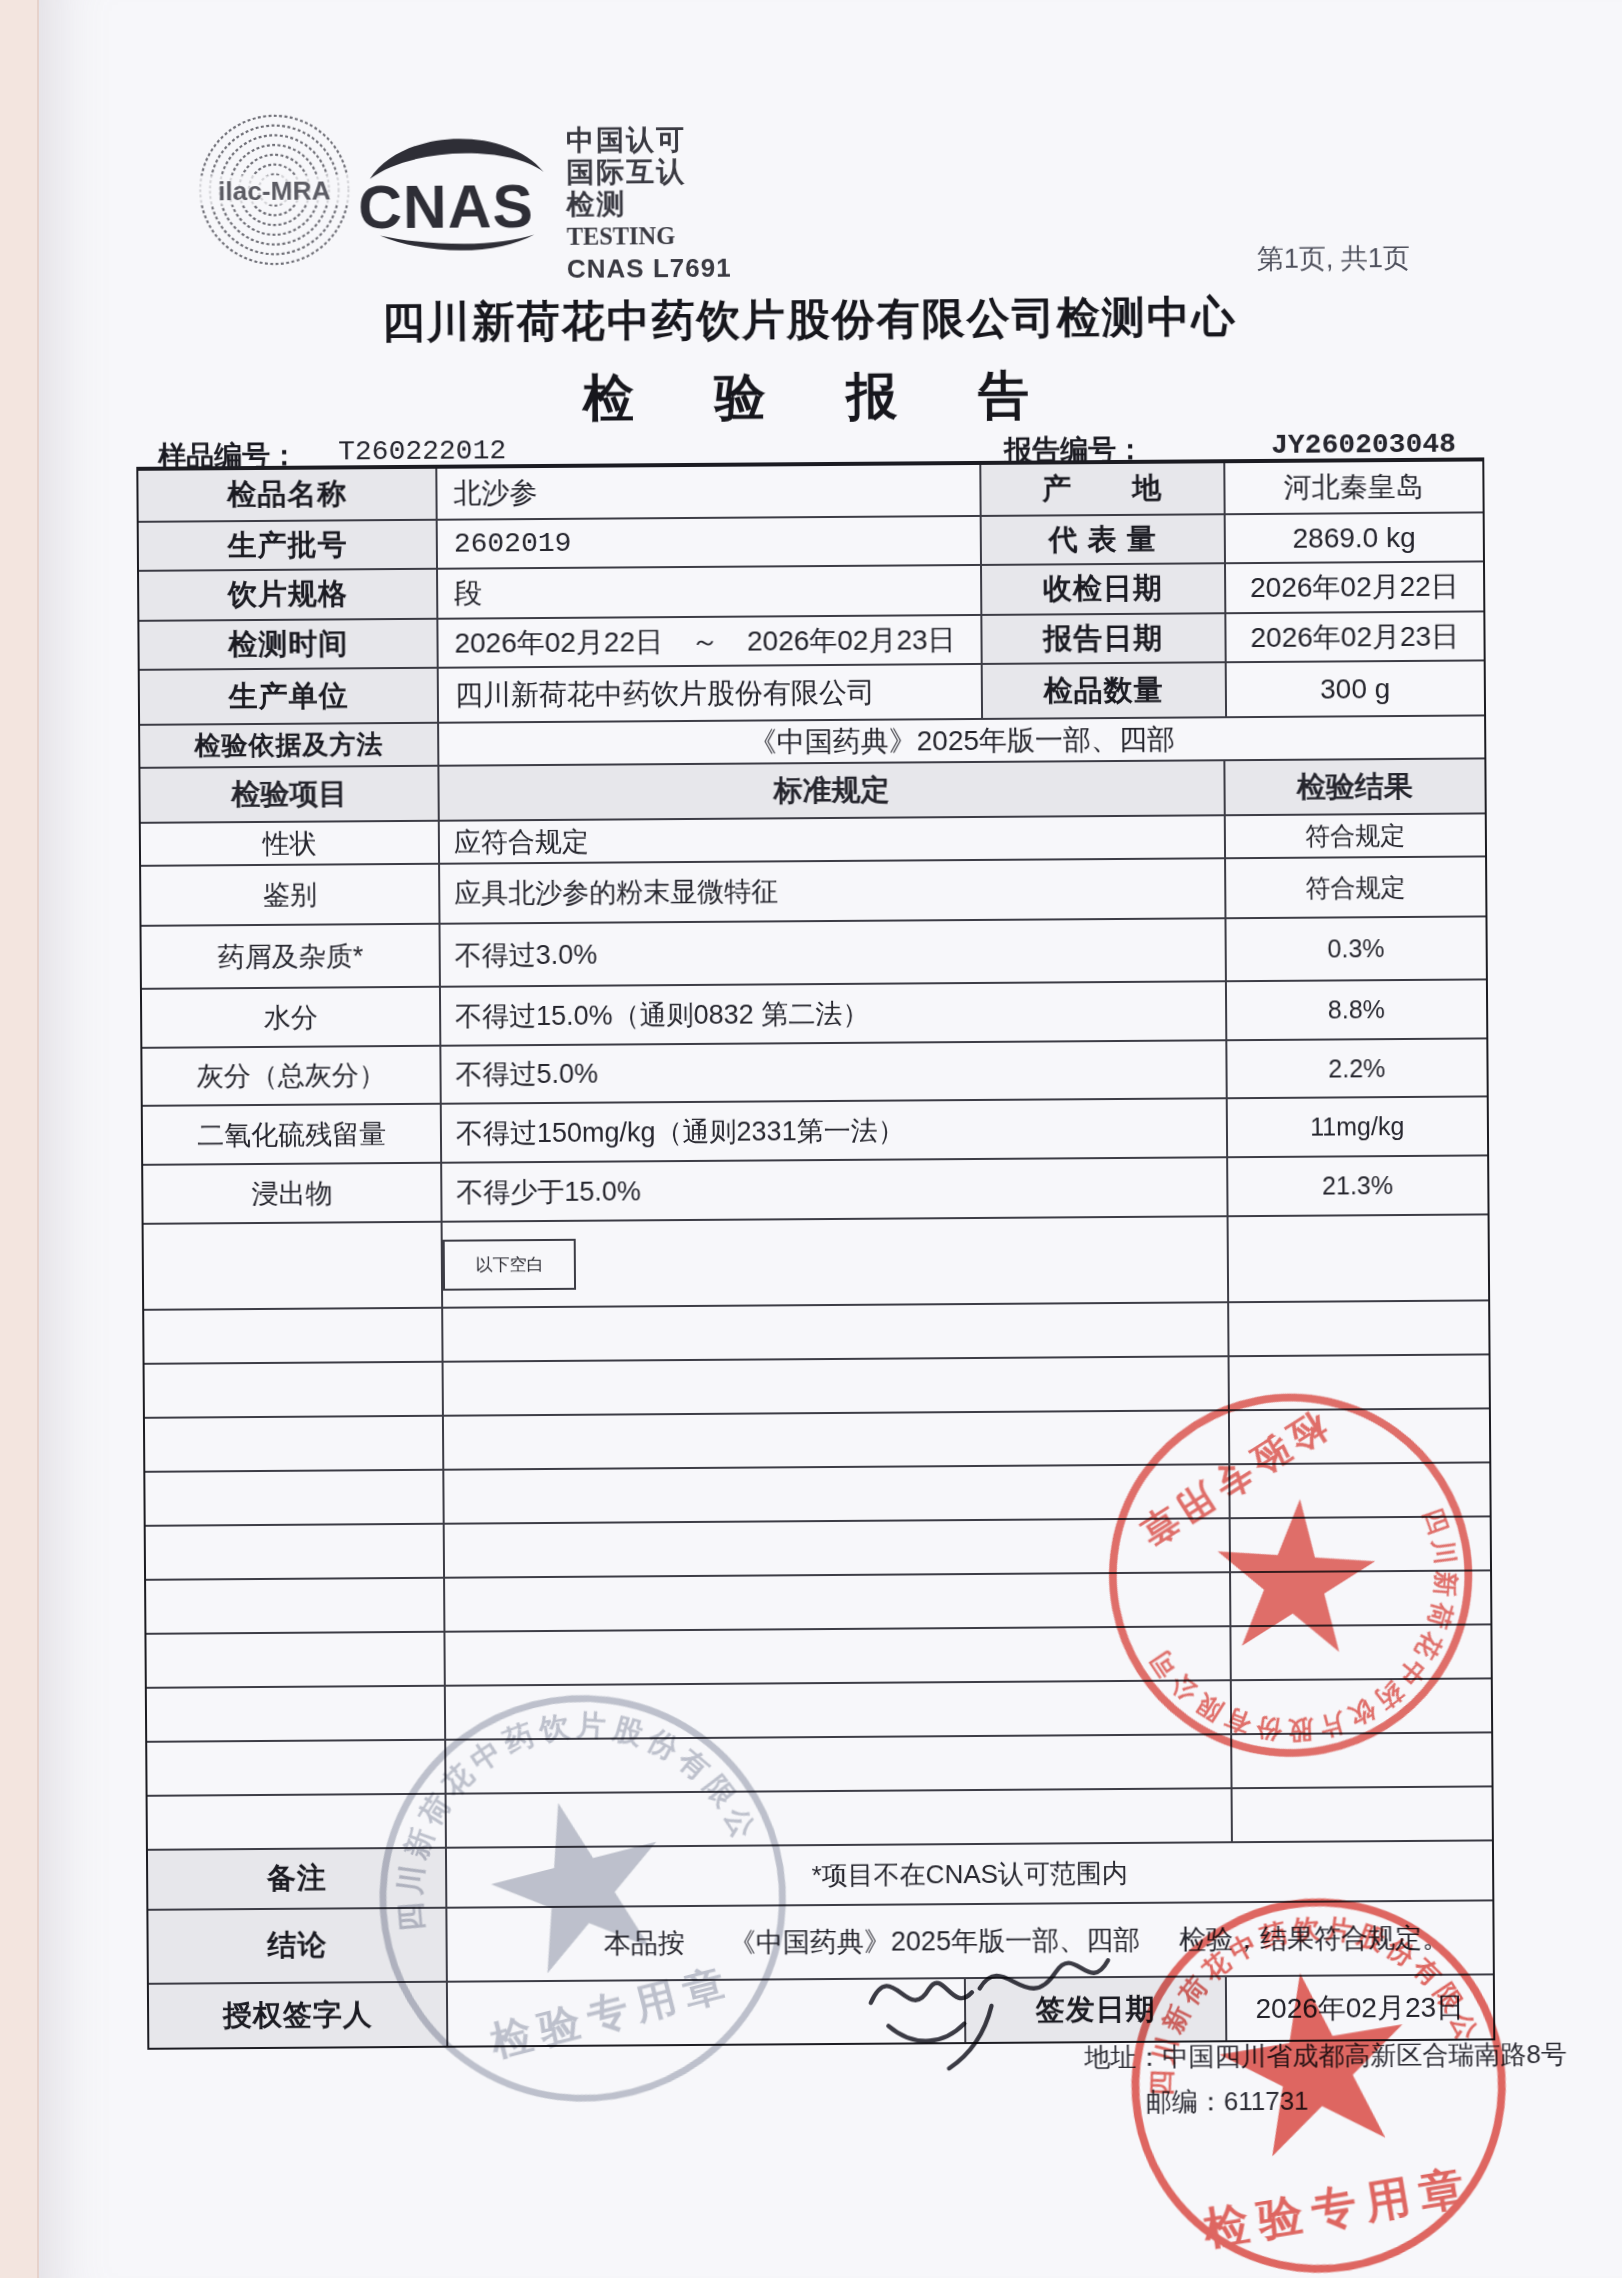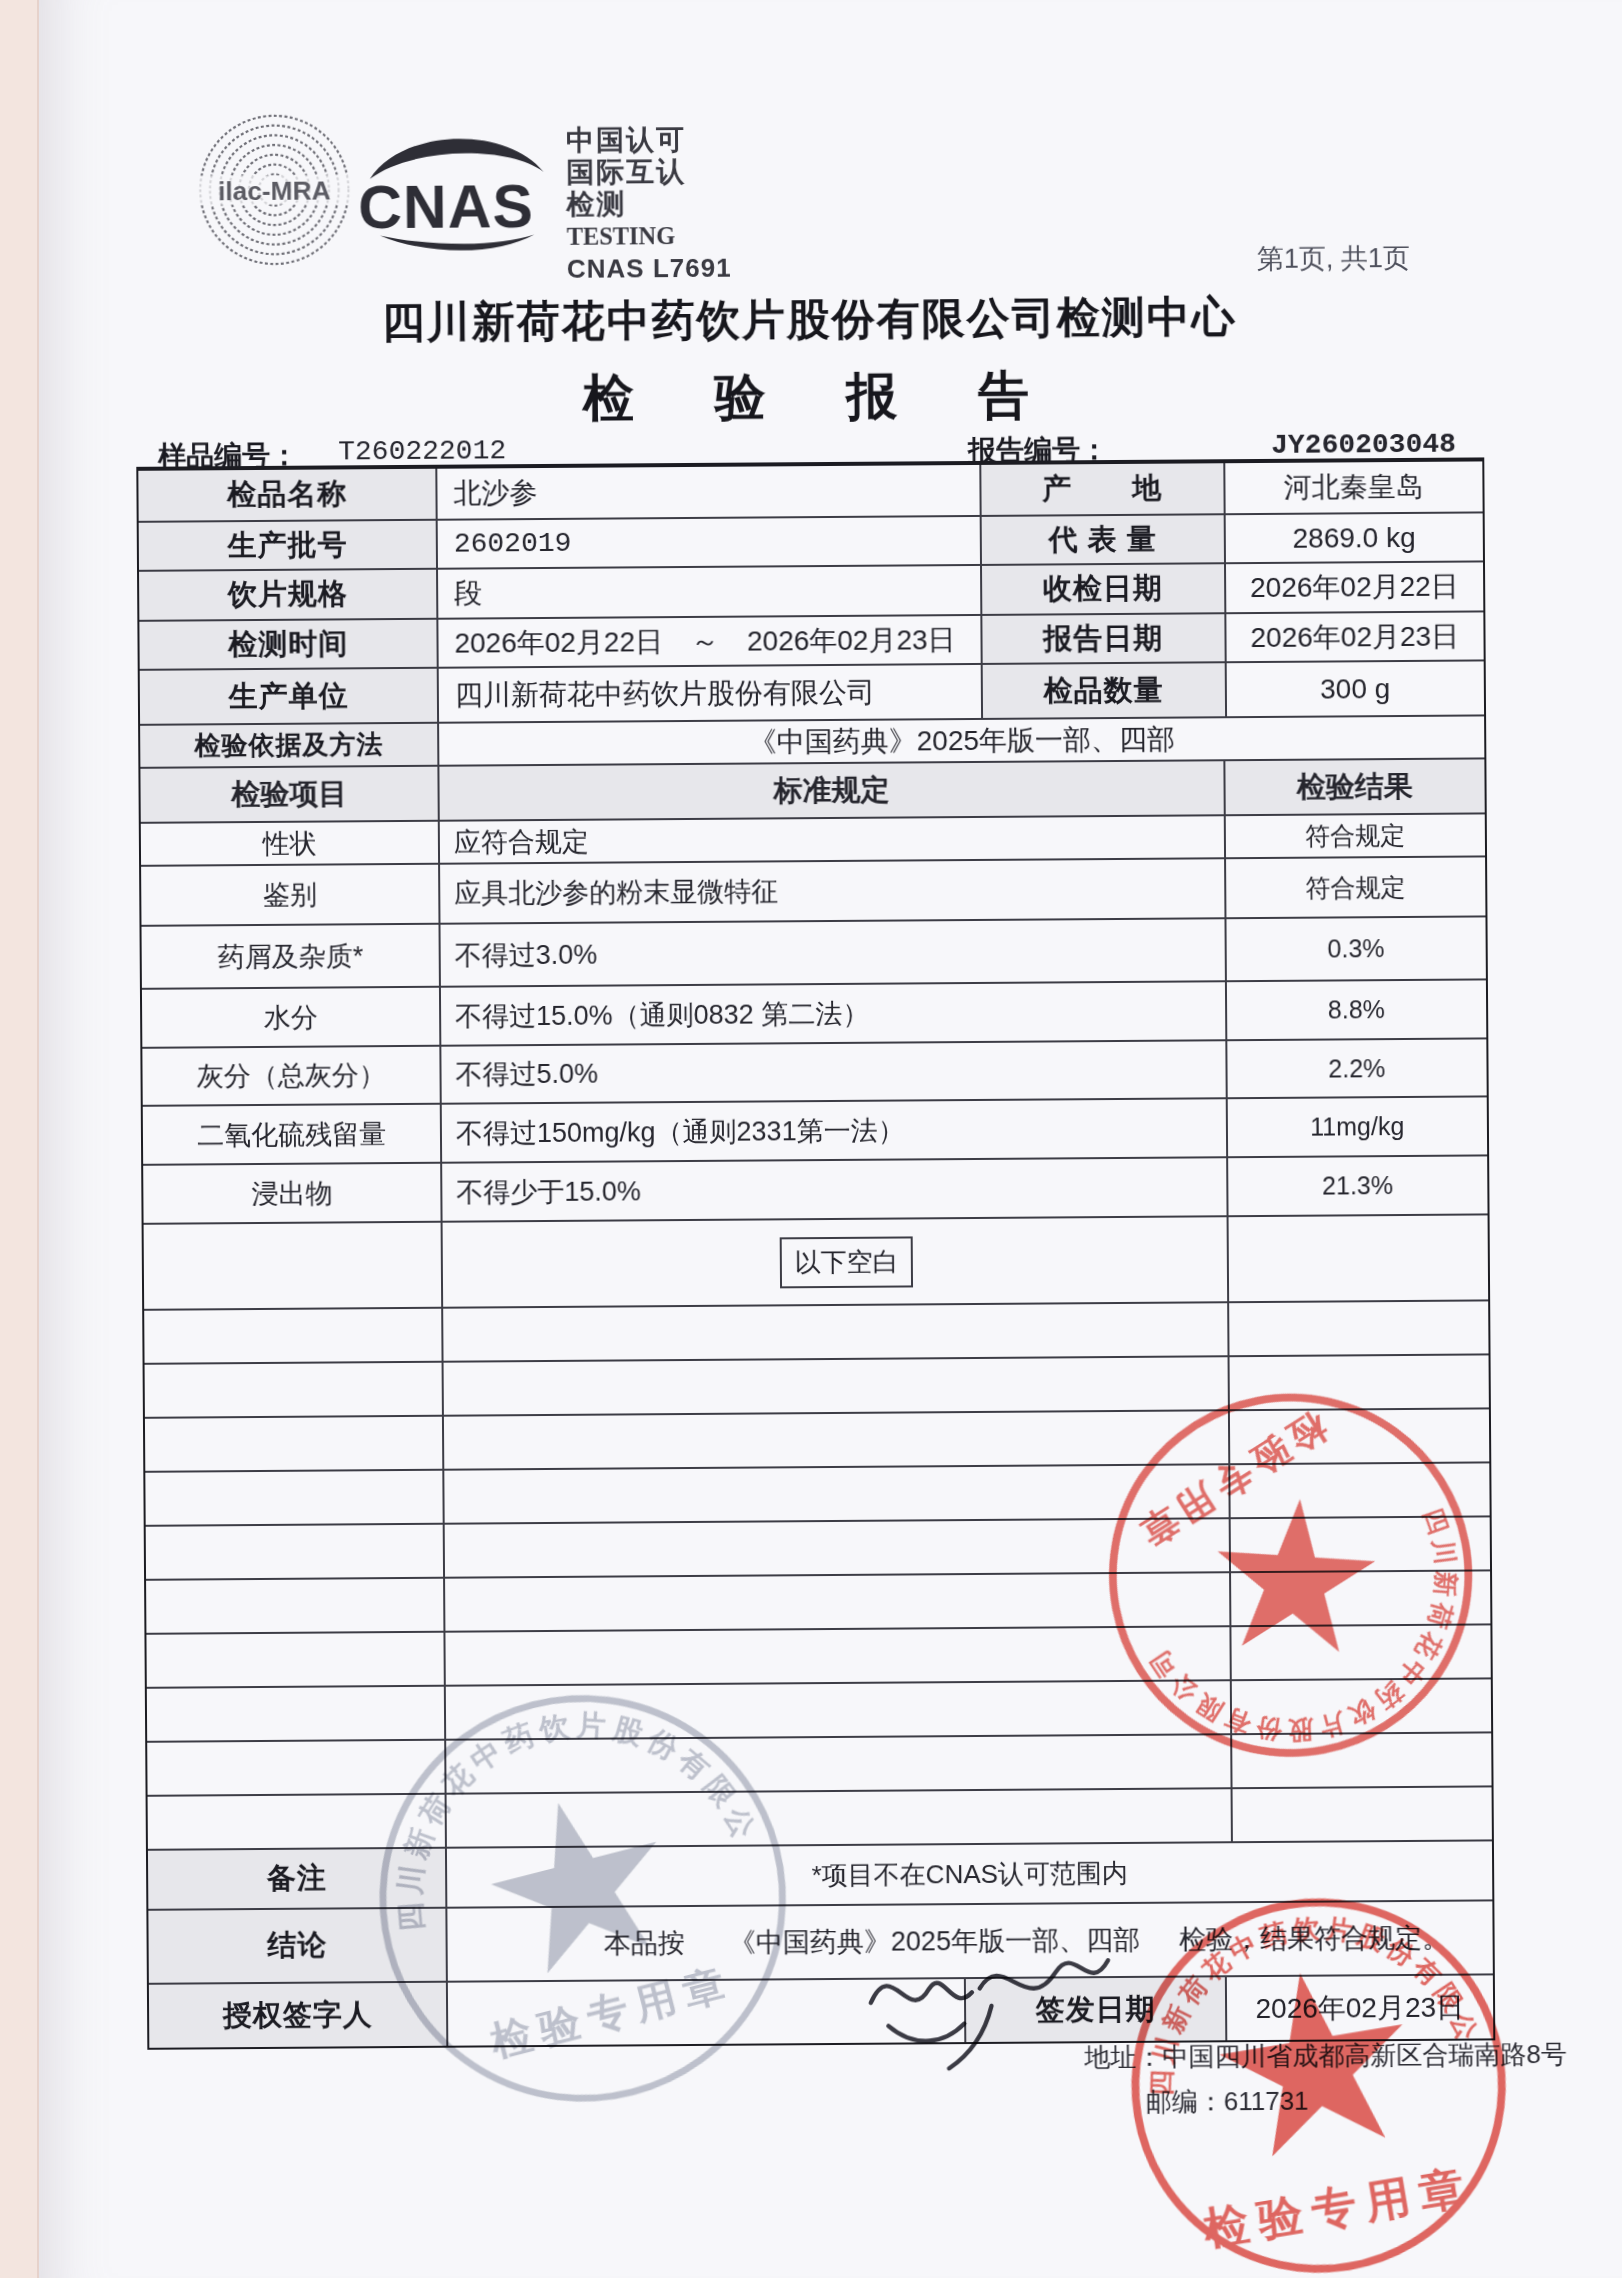--- a/index.html
+++ b/index.html
@@ -37,21 +37,21 @@
   .report-title {
     position:absolute; left:102px; top:363px; width:1348px;
     text-align:center; font-size:51px; font-weight:bold; color:#17171d;
     letter-spacing:7.8px; word-spacing:51px;
   }
   .sample-line { position:absolute; left:0; top:433px; width:1623px; height:33px; font-size:28px; }
   .sample-line .lbl { font-weight:bold; color:#1a1a21; }
   .mono { font-family:"Liberation Mono","DejaVu Sans Mono",monospace; }
   .pos-sno-l { position:absolute; left:124px; }
   .pos-sno-v { position:absolute; left:304px; }
-  .pos-rno-l { position:absolute; left:934px; }
+  .pos-rno-l { position:absolute; left:970px; }
   .pos-rno-v { position:absolute; left:1237px; font-weight:bold; }
 
   
   .tbl {
     position:absolute; left:102px; top:462px; width:1348px;
     border:2.9px solid #1c1c22; border-top-width:4.9px;
     background:transparent;
   }
   .row { display:flex; border-bottom:2px solid #3c3c45; }
   .tbl > .row:last-child, .tbl > div:last-child { border-bottom:none; }
@@ -69,23 +69,23 @@
   .hdr { background:#e7e7eb; justify-content:center; font-weight:bold; font-size:29px; }
 
   .w1{width:300px;} .w2{width:545px;} .w3{width:244px;} .w4{width:258px;}
   .rw2{width:787px;} .rw3{width:260px;}
   .full{width:1047px;} .sg{width:519px;} .dl{width:261px;} .dv{width:267px;} .h44{height:43px;} .h50{height:49px;} .h51{height:50px;}
   .h53{height:52px;} .h55{height:54px;} .h56{height:55px;} .h59{height:58px;}
   .h60{height:59px;} .h61{height:59px;} .h62{height:60px;} .h65{height:63px;}
   .h76{height:74px;} .h88{height:86px;}
 
   .blank-box {
-    margin-left:337px; width:133px; height:51px;
+    width:133px; height:51px;
     border:2.9px solid #3c3c45; display:flex; align-items:center; justify-content:center;
-    font-size:26px; color:#23232b;
+    font-size:17px; color:#23232b;
   }
   .concl { font-size:27px; }
   .concl .p1 { margin-left:156px;text-align:center; }
   .concl .p2 { margin-left:44px; }
   .concl .p3 { margin-left:39px; }
   .remark-val { justify-content:center; font-size:26px; }
 
   
   .addr1 { position:absolute; left:1039px; top:2042px; font-size:26px; color:#2c2c34; }
   .addr2 { position:absolute; left:1100px; top:2087px; font-size:26px; color:#2c2c34; }

